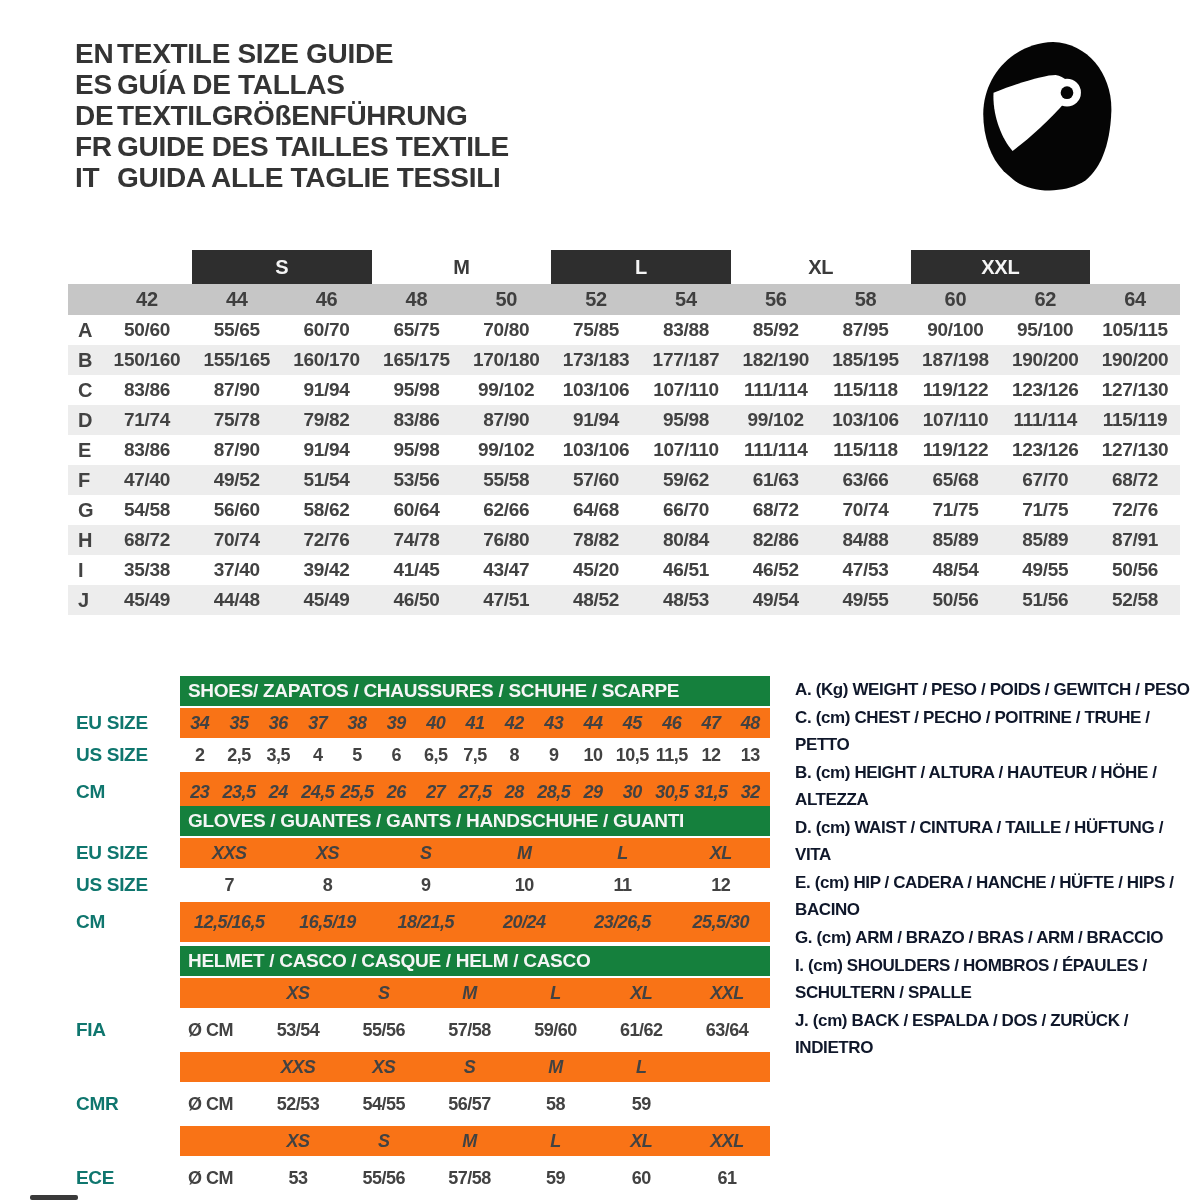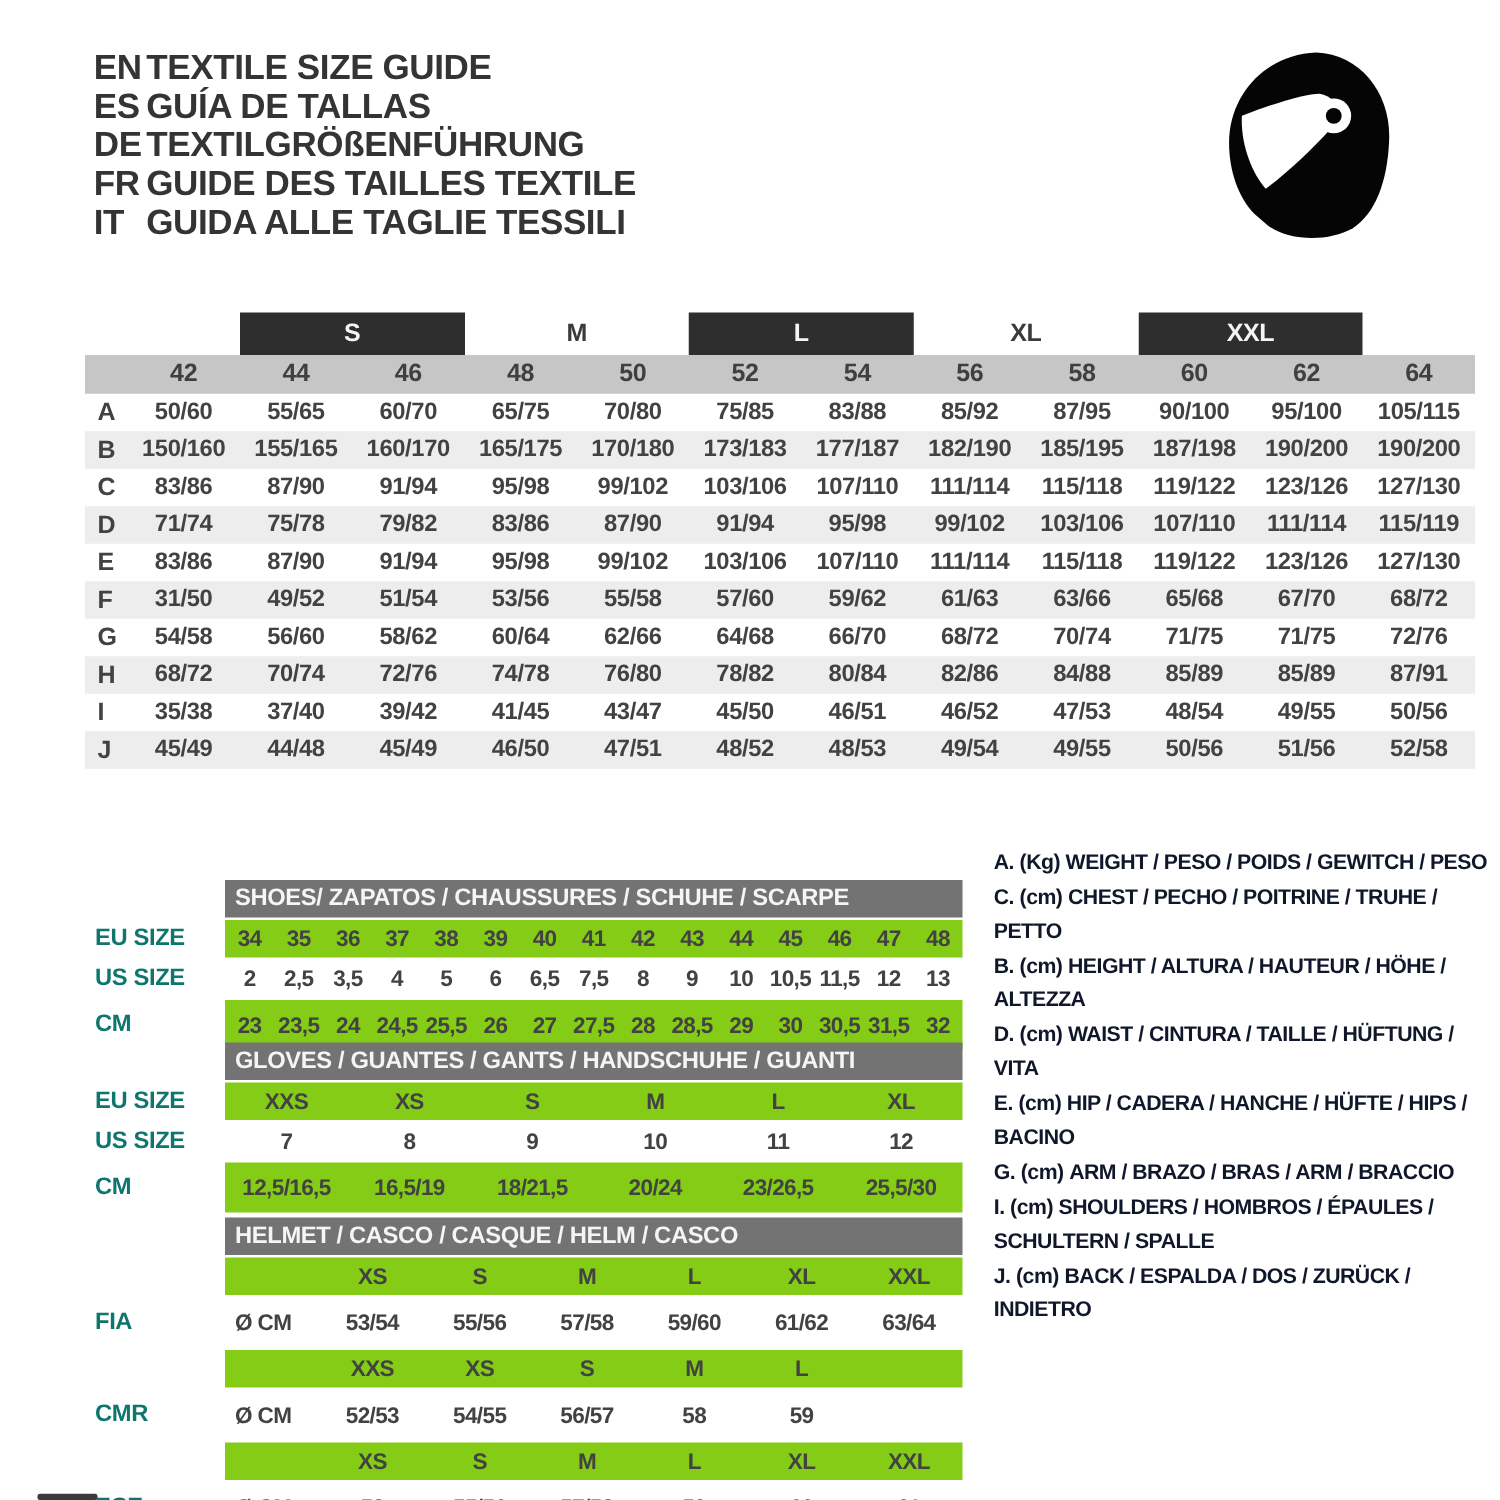--- a/index.html
+++ b/index.html
@@ -23,28 +23,28 @@
   .sg.bar { background:#2e2e2e; color:#f5f5f5; }
   .st-numbers { display:grid; grid-template-columns:repeat(12,1fr); padding-left:34px;
                 background:#c6c6c6; height:31px; }
   .st-numbers .cell { display:flex; align-items:center; justify-content:center; font-size:20px; color:#3f3f3f; }
   .st-row { display:grid; grid-template-columns:34px repeat(12,1fr); height:30px; }
   .st-rows .st-row:nth-child(even) { background:#ededed; }
   .st-row .cell { display:flex; align-items:center; justify-content:center; font-size:19px; color:#424242; white-space:nowrap; }
   .st-row .lbl { justify-content:flex-start; padding-left:10px; font-size:20px; }
   
   .section { position:absolute; left:68px; width:702px; }
-  .sec-bar { margin-left:112px; width:590px; height:30px; background:#737373;
+  .sec-bar { margin-left:112px; width:590px; height:30px; background:#15803d;
              color:#f5f5f5; font-size:19px; display:flex; align-items:center;
-             padding-left:8px; white-space:nowrap;margin-top:28px; }
+             padding-left:8px; white-space:nowrap; }
   .lrow { display:grid; grid-template-columns:112px 590px; margin-top:2px; height:30px; }
   .lrow.tall { height:40px; }
   .rlabel { display:flex; align-items:center; padding-left:8px; font-size:19px; color:#0f766e; white-space:nowrap; }
   .rcells { display:grid; align-items:center; }
-  .rcells.gray { background:#84cc16; }
+  .rcells.gray { background:#f97316;font-style:italic; }
   .rcells .cell { display:flex; align-items:center; justify-content:center; font-size:18px;
                   color:#424242; white-space:nowrap; letter-spacing:-0.5px; }
   .cols15 { grid-template-columns:repeat(15,1fr); }
   .cols6  { grid-template-columns:repeat(6,1fr); }
   .hcols  { grid-template-columns:75px repeat(6,1fr); }
   .hcols .diam { justify-content:flex-start; padding-left:8px; }
   .rep { display:contents; }
   
   .legend { position:absolute; left:795px; top:676px; width:402px; }
   .legend-item { font-size:17px; line-height:27px; color:#0f172a; margin-bottom:1px; }
@@ -183,21 +183,21 @@
       <div class="cell">103/106</div>
       <div class="cell">107/110</div>
       <div class="cell">111/114</div>
       <div class="cell">115/118</div>
       <div class="cell">119/122</div>
       <div class="cell">123/126</div>
       <div class="cell">127/130</div>
     </div>
       <div class="st-row">
       <div class="cell lbl">F</div>
-      <div class="cell">31/50</div>
+      <div class="cell">47/40</div>
       <div class="cell">49/52</div>
       <div class="cell">51/54</div>
       <div class="cell">53/56</div>
       <div class="cell">55/58</div>
       <div class="cell">57/60</div>
       <div class="cell">59/62</div>
       <div class="cell">61/63</div>
       <div class="cell">63/66</div>
       <div class="cell">65/68</div>
       <div class="cell">67/70</div>
@@ -233,21 +233,21 @@
       <div class="cell">85/89</div>
       <div class="cell">87/91</div>
     </div>
       <div class="st-row">
       <div class="cell lbl">I</div>
       <div class="cell">35/38</div>
       <div class="cell">37/40</div>
       <div class="cell">39/42</div>
       <div class="cell">41/45</div>
       <div class="cell">43/47</div>
-      <div class="cell">45/50</div>
+      <div class="cell">45/20</div>
       <div class="cell">46/51</div>
       <div class="cell">46/52</div>
       <div class="cell">47/53</div>
       <div class="cell">48/54</div>
       <div class="cell">49/55</div>
       <div class="cell">50/56</div>
     </div>
       <div class="st-row">
       <div class="cell lbl">J</div>
       <div class="cell">45/49</div>

